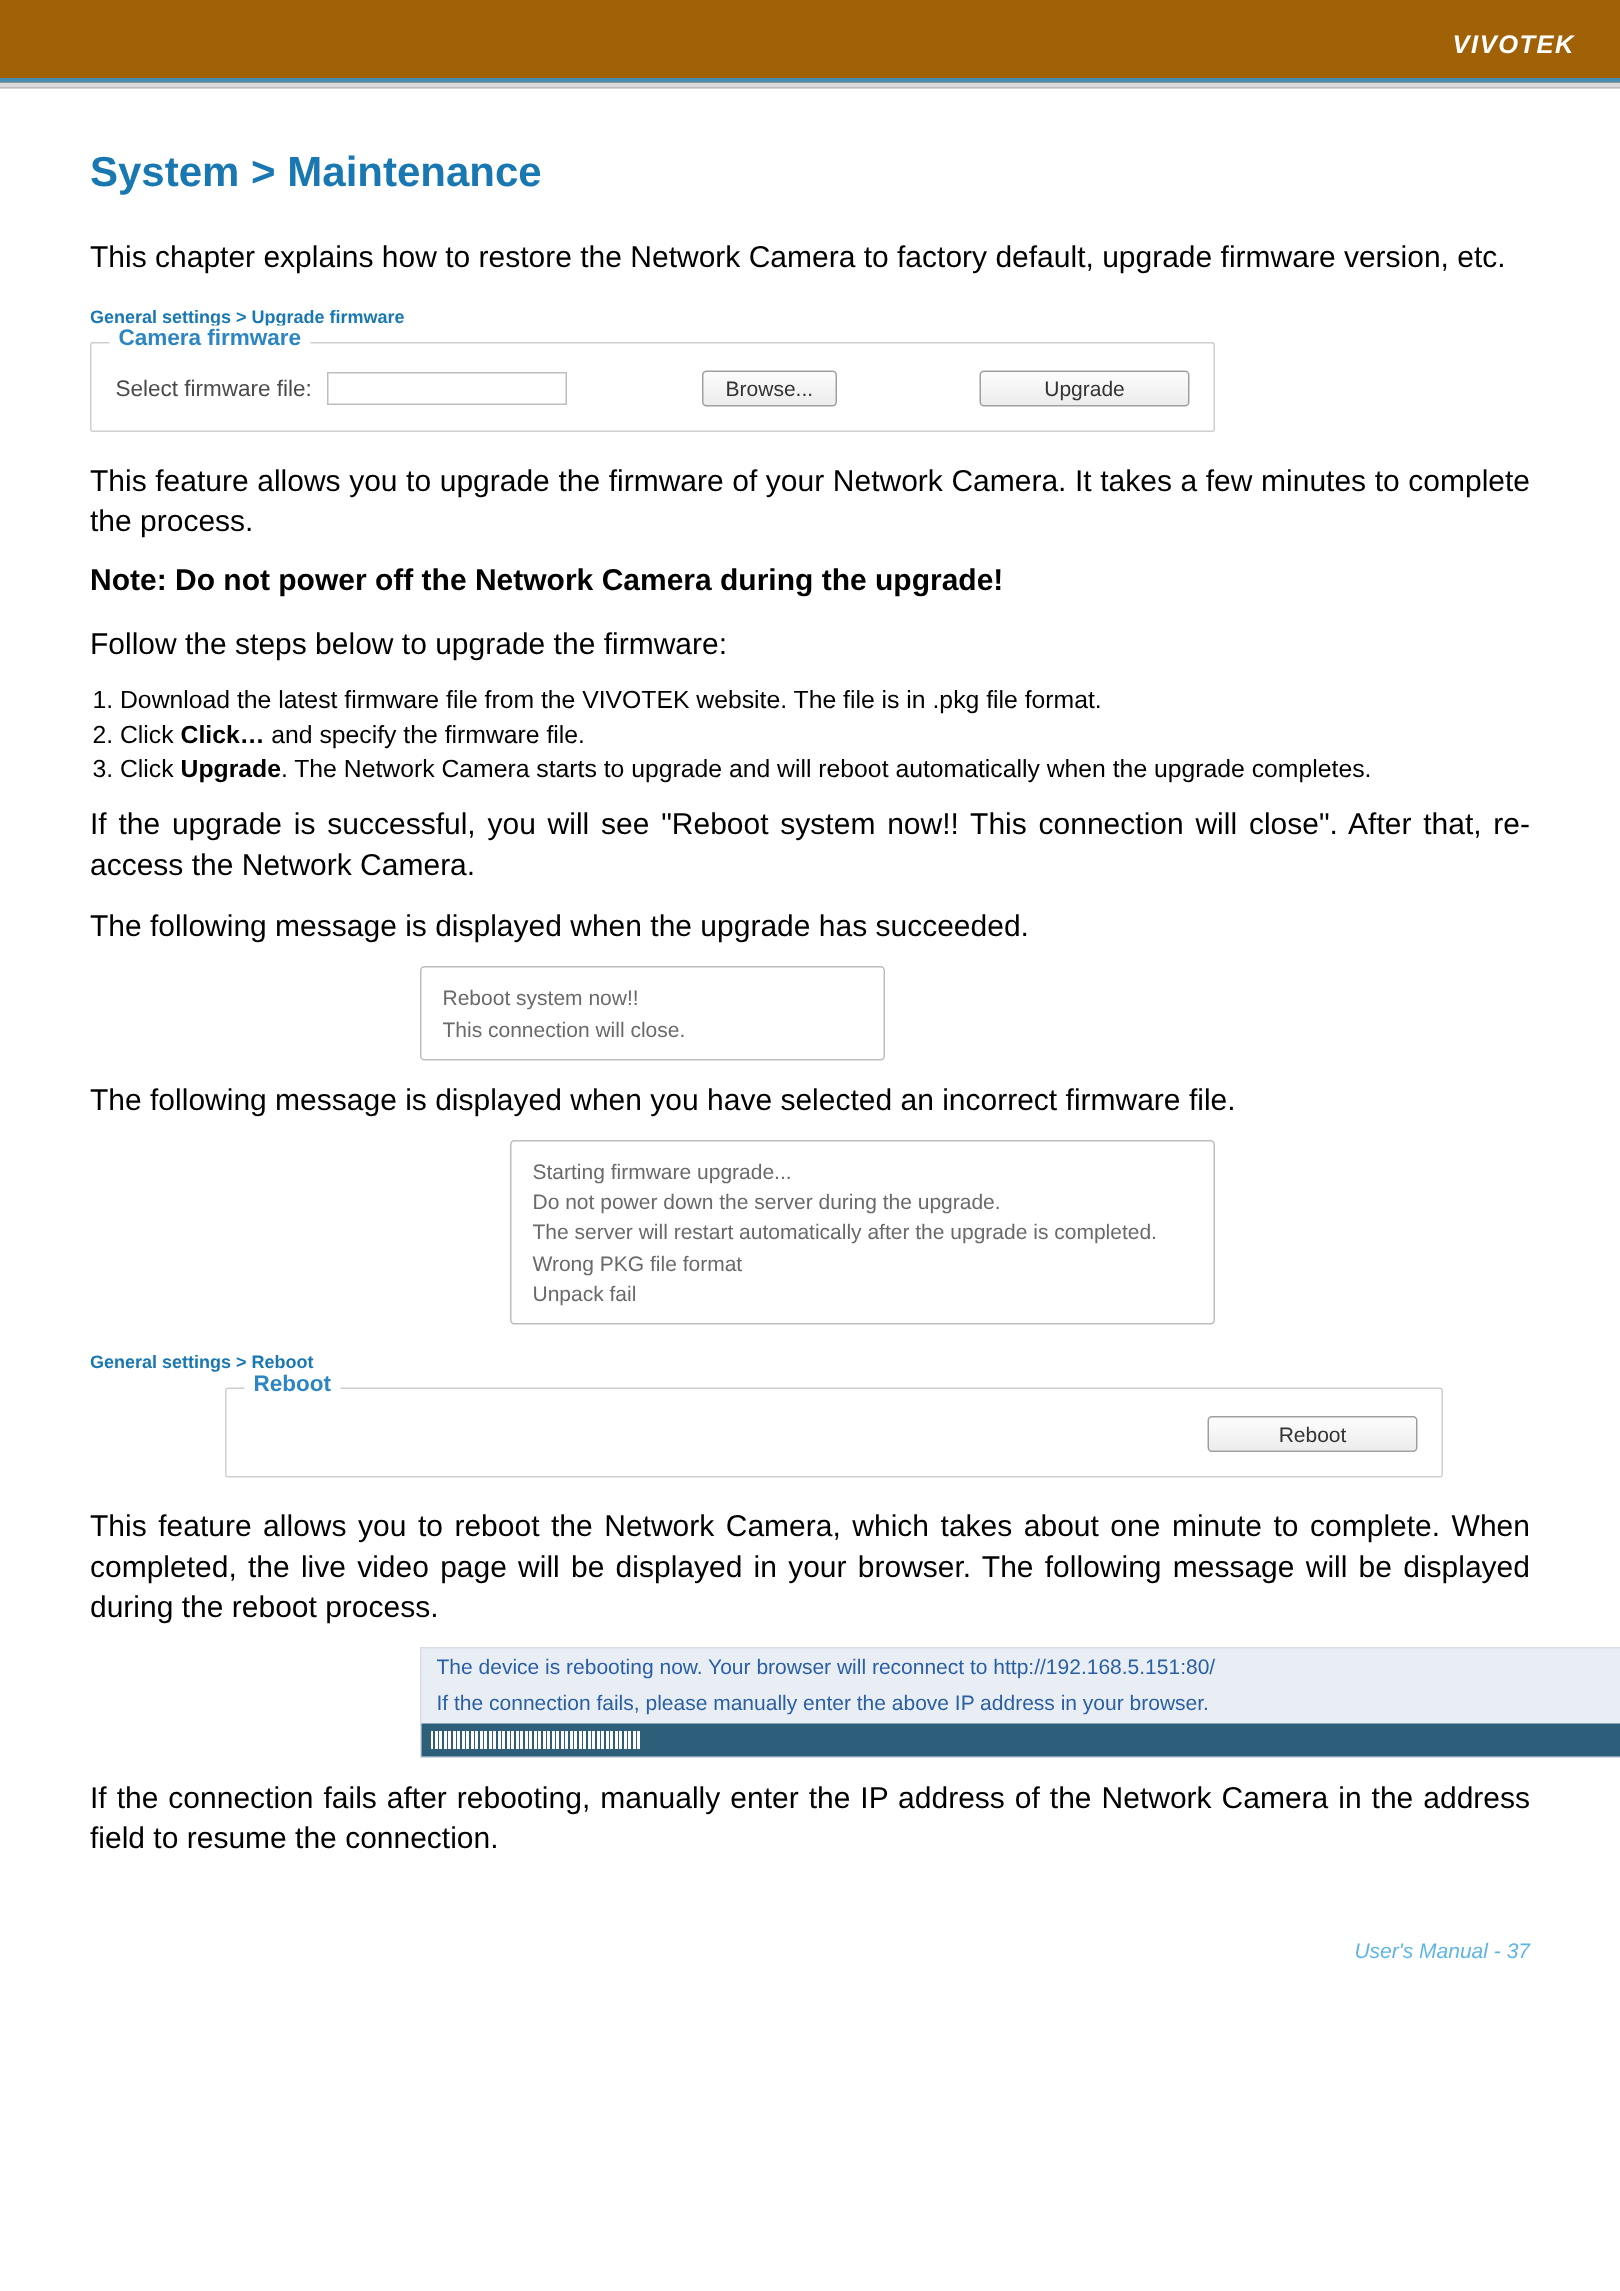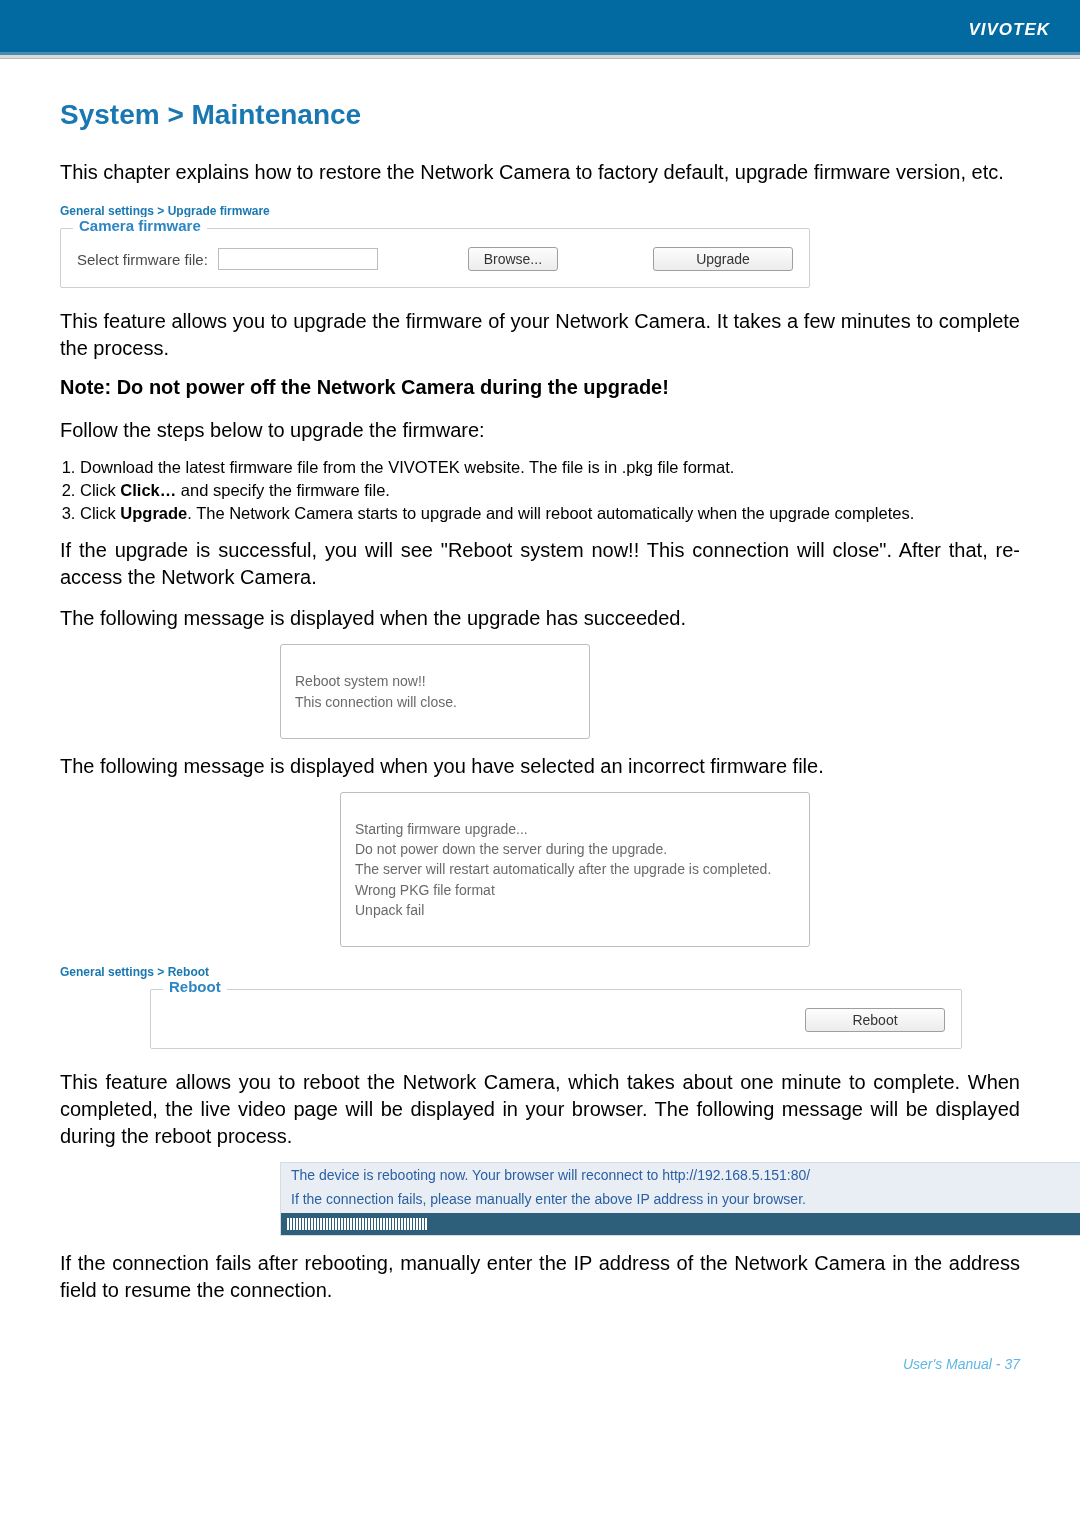--- a/index.html
+++ b/index.html
@@ -4,21 +4,21 @@
 <style>
   * { margin: 0; padding: 0; box-sizing: border-box; }
   body {
     font-family: Arial, Helvetica, sans-serif;
     background: #fff;
     width: 1080px;
     margin: 0 auto;
     color: #000;
   }
   .header-band {
-    background: #0369a1;
+    background: #a16207;
     height: 55px;
     position: relative;
     border-bottom: 3px solid #4b8bb0;
   }
   .header-band .brand {
     position: absolute;
     right: 30px;
     top: 20px;
     color: #fff;
     font-style: italic;
@@ -85,21 +85,21 @@
     font-size: 14px;
     padding: 3px 14px;
     color: #333;
     min-width: 90px;
     text-align: center;
   }
   .btn.wide { min-width: 140px; }
   .msgbox {
     border: 1px solid #bdbdbd;
     border-radius: 3px;
-    padding: 26px 14px;
+    padding: 10px 14px;
     font-family: "Trebuchet MS", "Century Gothic", sans-serif;
     font-size: 14px;
     color: #6a6a6a;
     line-height: 1.45;
     background: #fff;
   }
   .msgbox.small { width: 310px; margin: 8px 0 14px 220px; }
   .msgbox.med   { width: 470px; margin: 8px 0 14px 280px; }
   ol.steps {
     margin: 0 0 12px 0;

